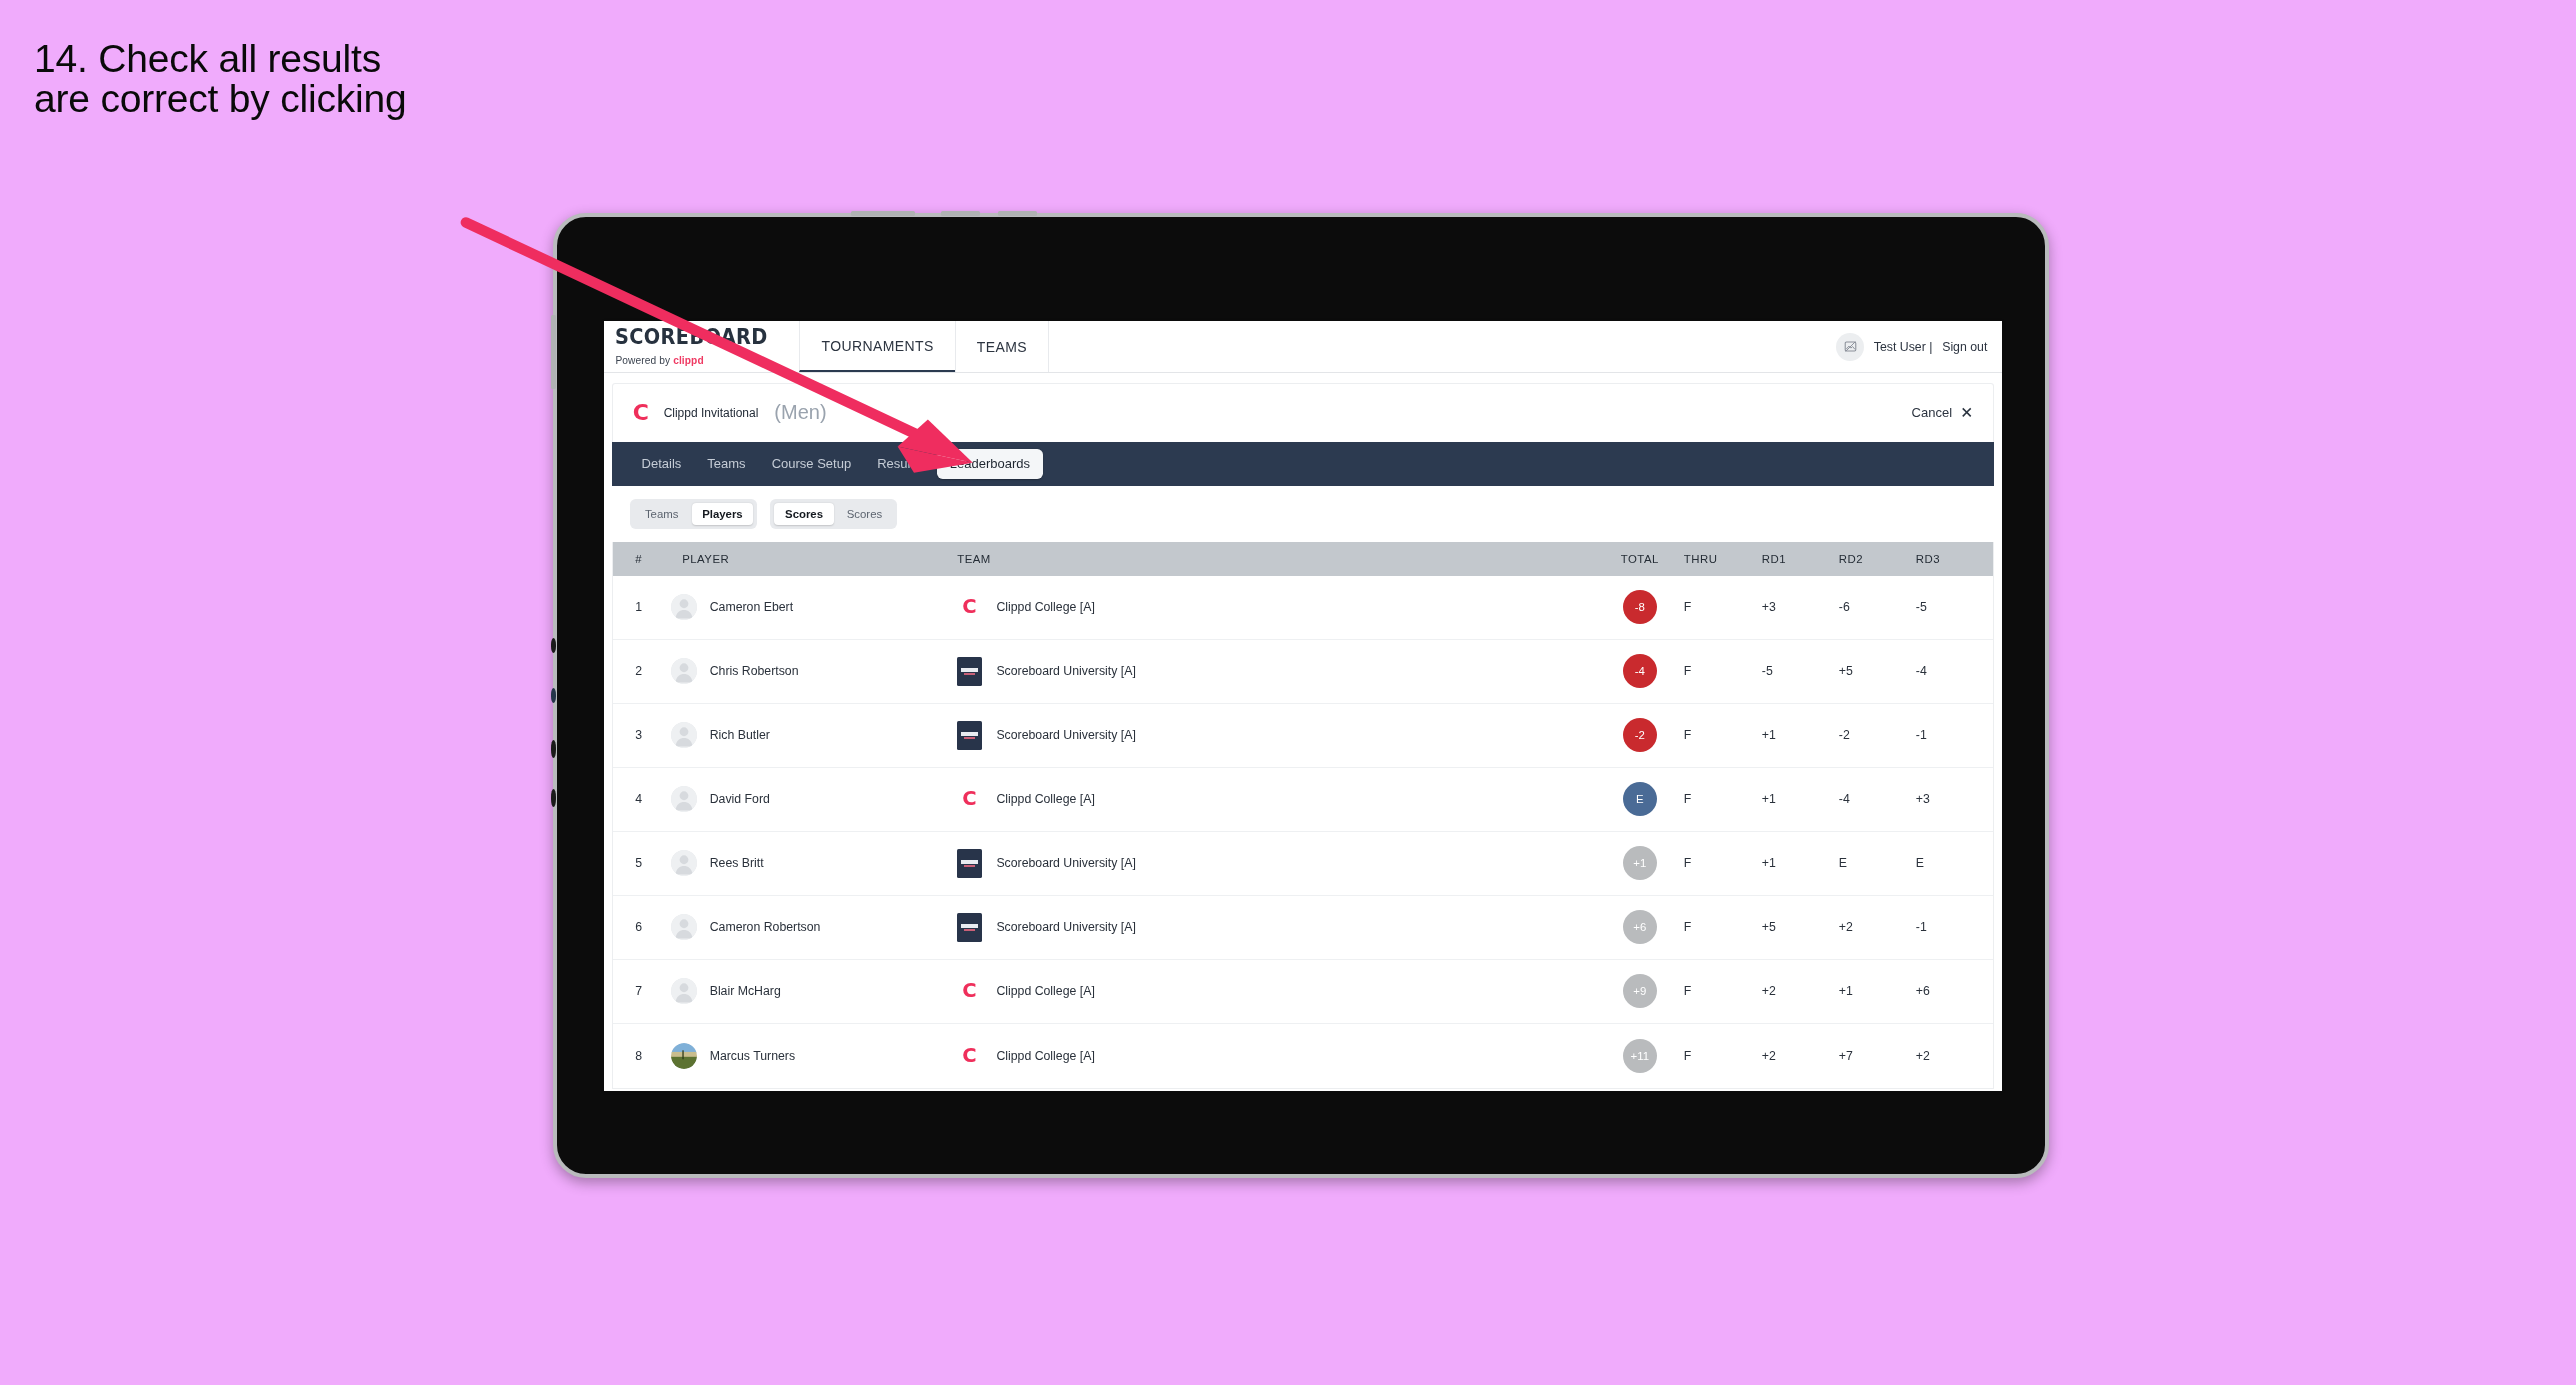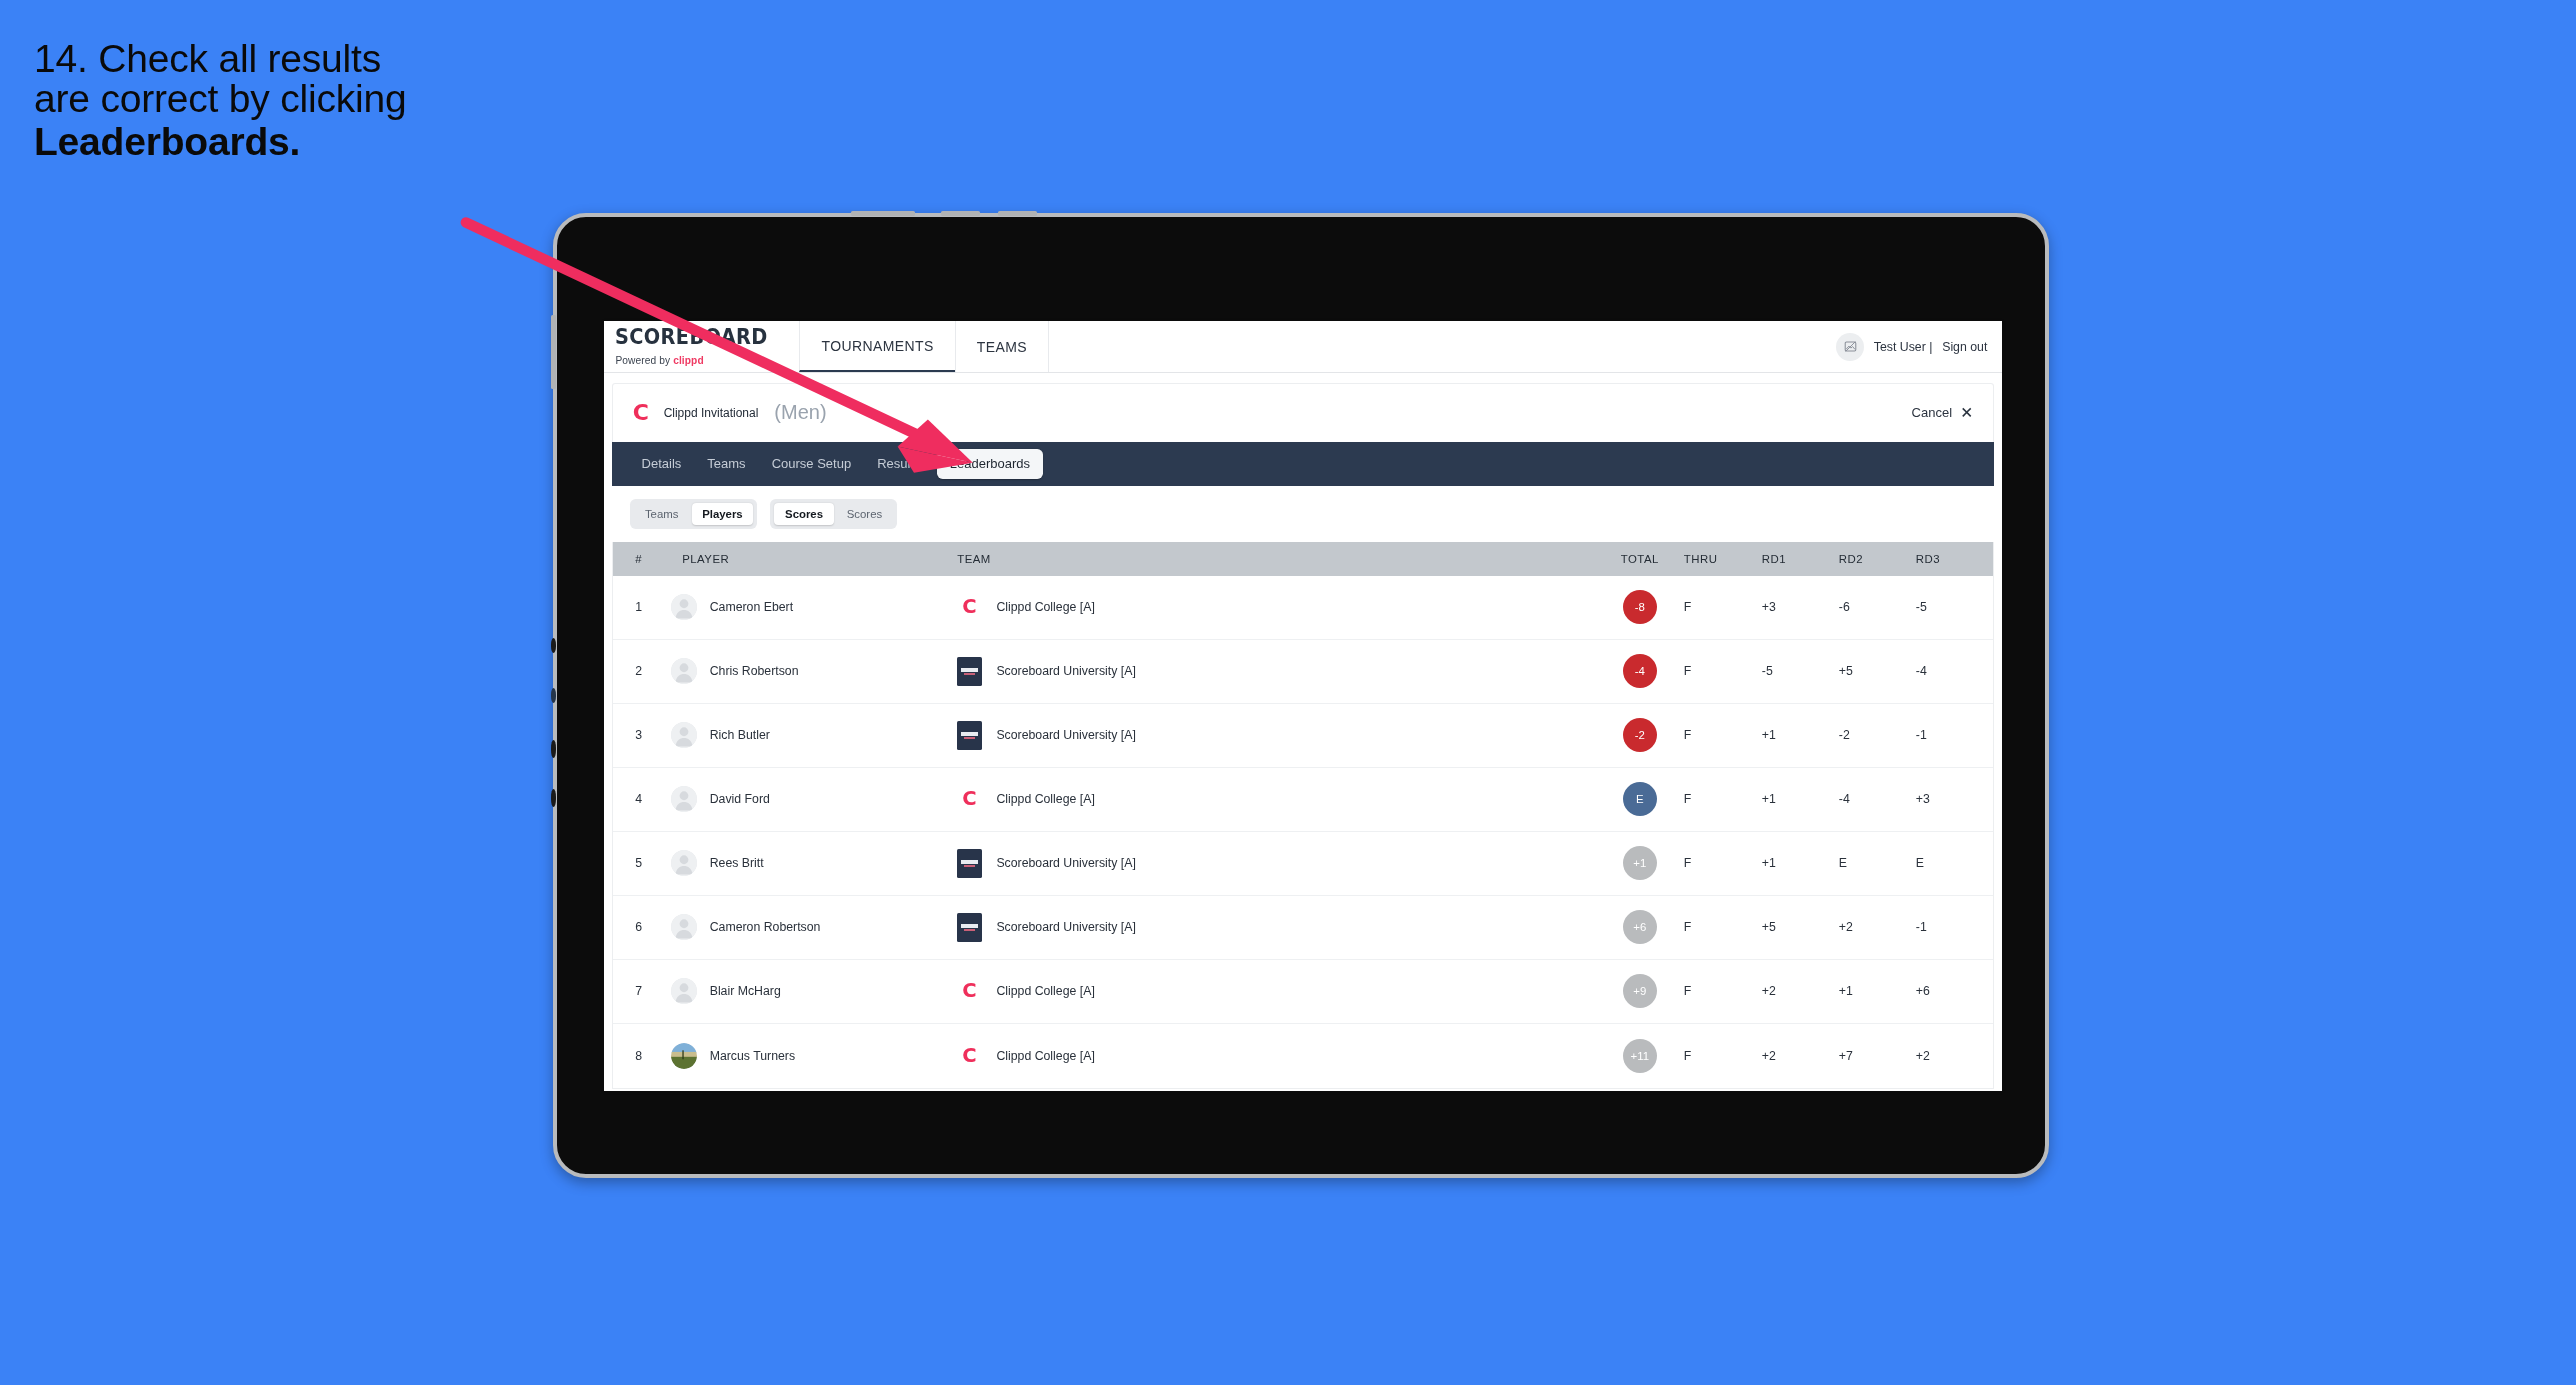--- a/index.html
+++ b/index.html
@@ -2,21 +2,21 @@
 <html style="font-size:13px"><head>
 <meta charset="utf-8">
 <style>
   * { box-sizing: border-box; margin: 0; padding: 0; }
   html, body {
     width: 2576px; height: 1386px;
     background: #ffffff;
     font-family: "Liberation Sans", sans-serif;
     overflow: hidden;
   }
-  #stage { position: relative; width: 2576px; height: 1386px; background:#3b82f6; }
+  #stage { position: relative; width: 2576px; height: 1386px; background:#f0abfc; }
 
   
   .caption {
     position: absolute; left: 34px; top: 39px;
     width: 621px;
     font-size: 39px; line-height: 1.02;
     color: #0a0a0a;
     letter-spacing: -0.2px;
   }
   .caption .line { display:block; white-space: nowrap; }
@@ -179,21 +179,20 @@
   .badge.gray  { background:#b9bbbd; }
 </style>
 </head>
 <body>
 
 <div id="stage">
 
   <div class="caption">
     <span class="line">14. Check all results</span>
     <span class="line">are correct by clicking</span>
-    <span class="line bold">Leaderboards.</span>
   </div>
 
   <div class="tablet">
     <div class="tablet-btn tb-top1"></div>
     <div class="tablet-btn tb-top2"></div>
     <div class="tablet-btn tb-top3"></div>
     <div class="tablet-btn tb-left1"></div>
     <div class="tablet-btn tb-left2"></div>
     <div class="tablet-btn tb-left3"></div>
     <div class="tablet-btn tb-left4"></div>

